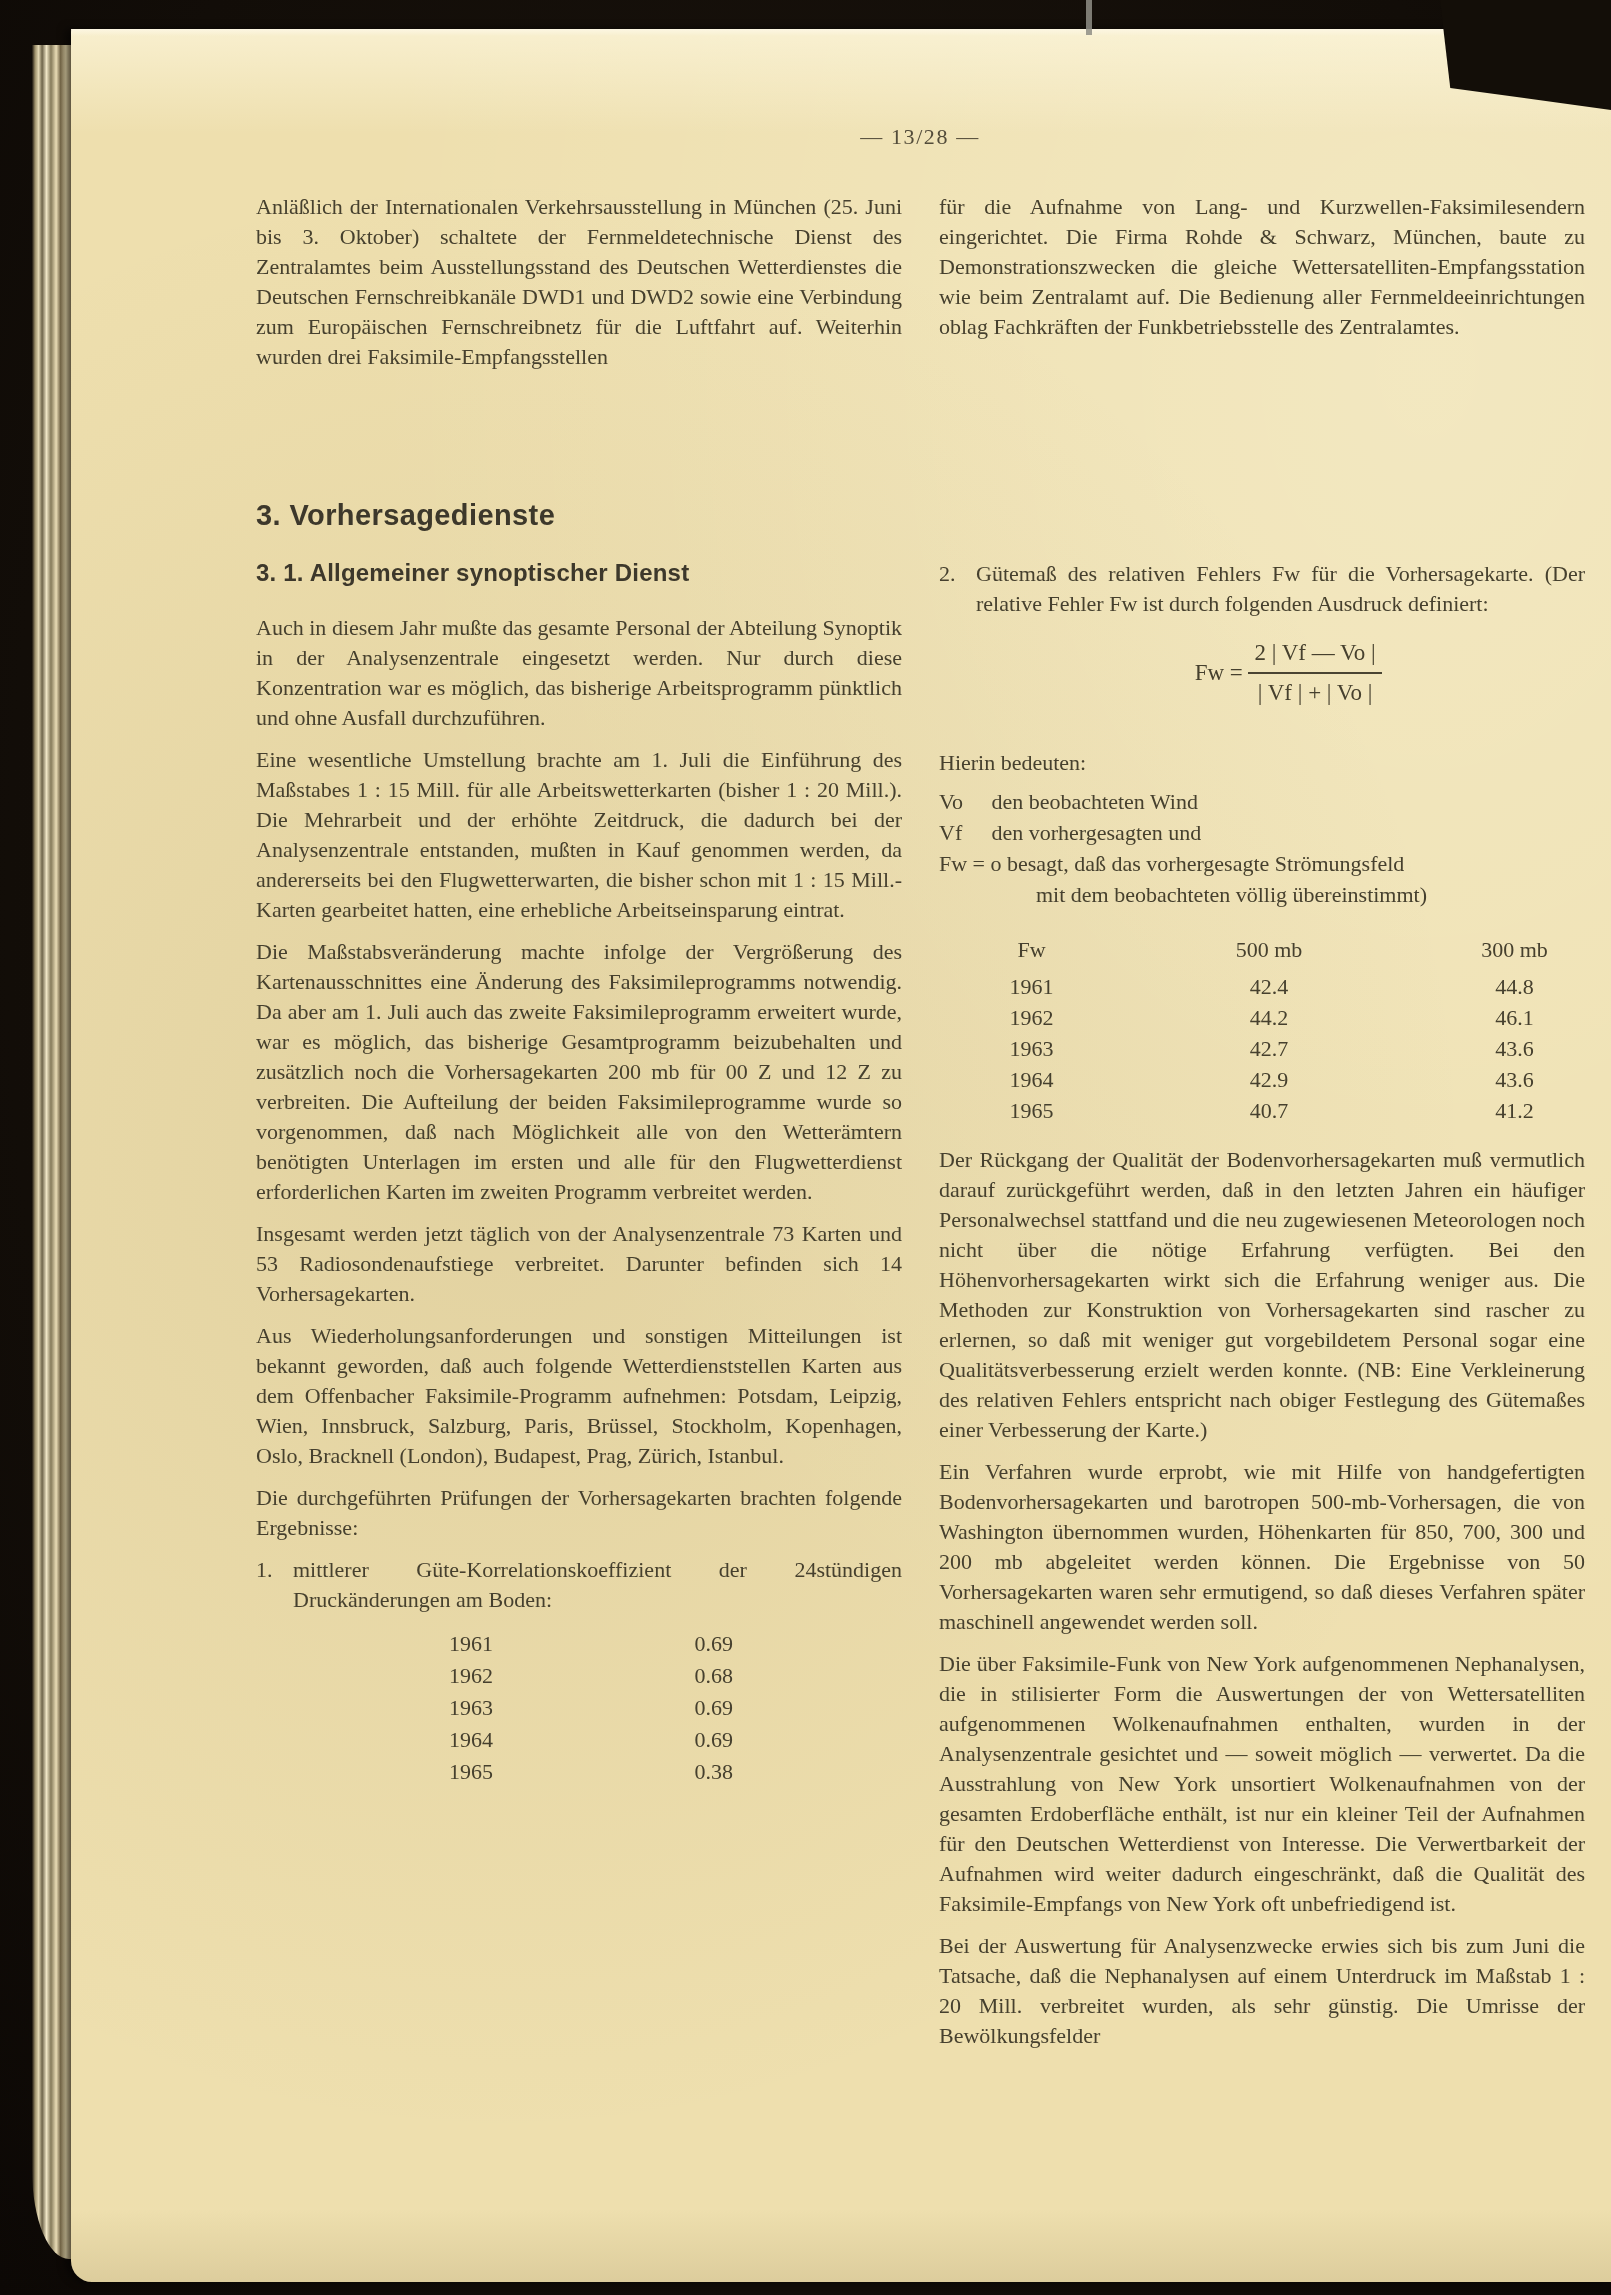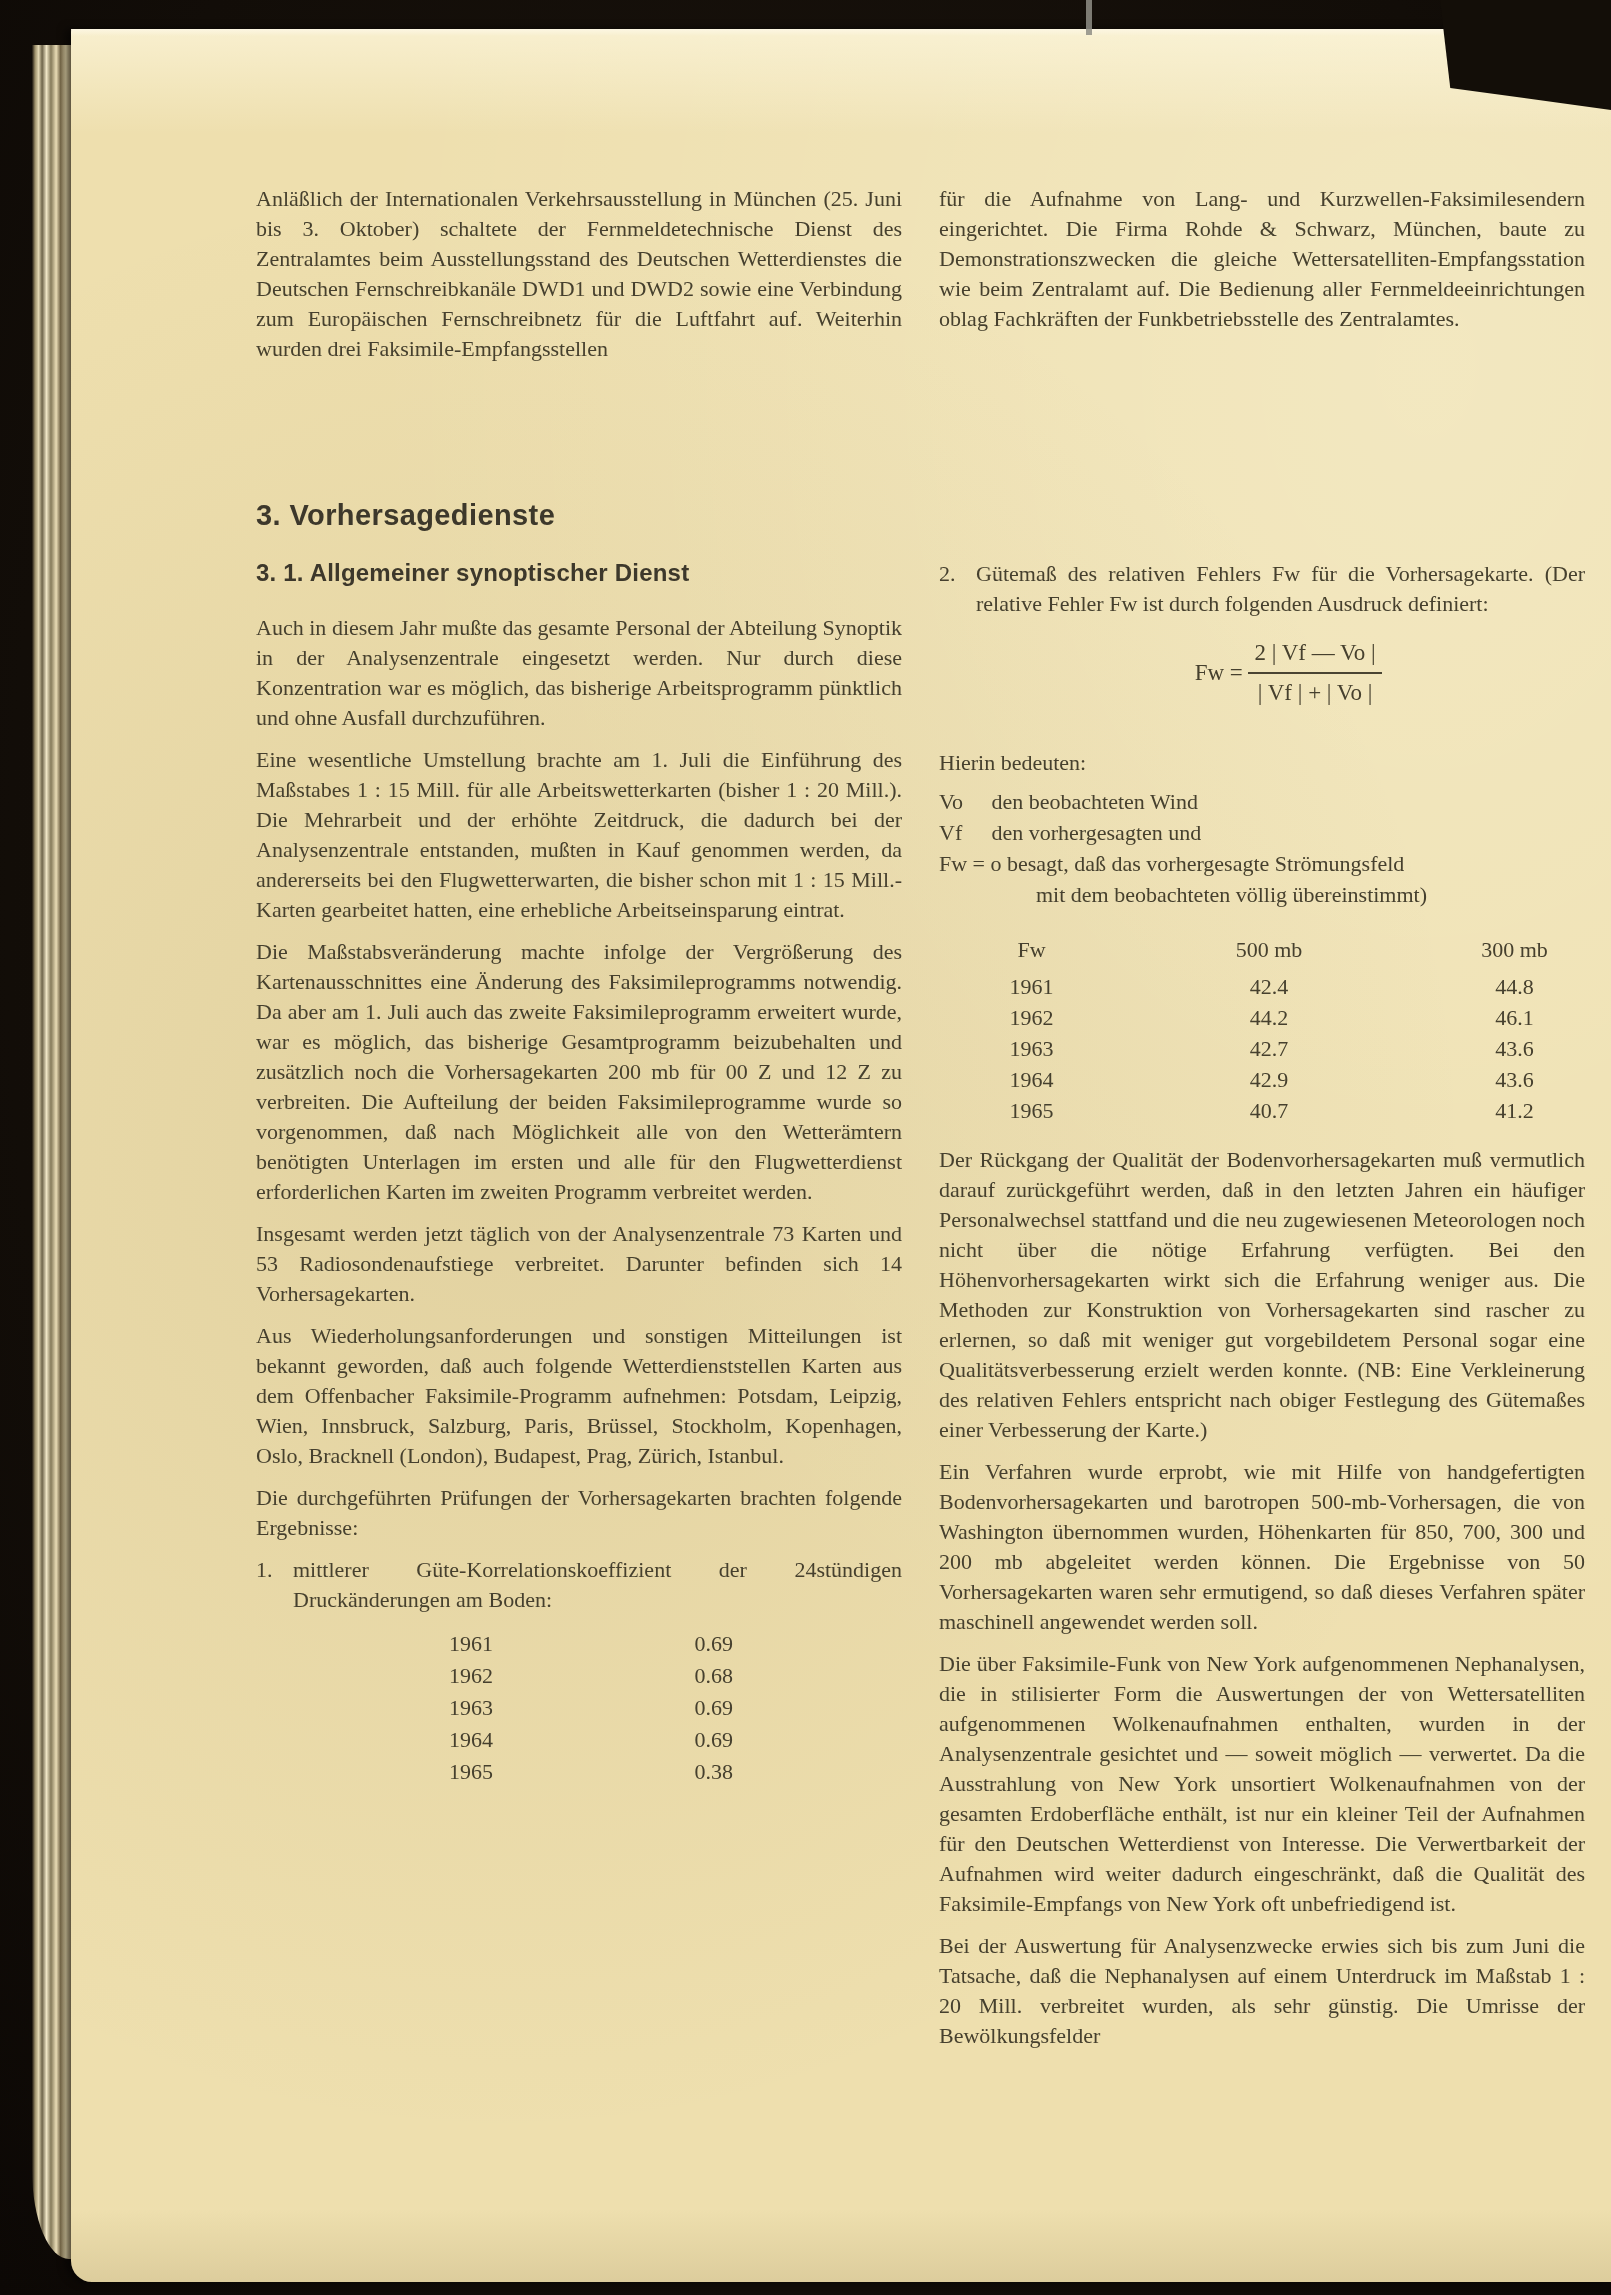--- a/index.html
+++ b/index.html
@@ -31,21 +31,21 @@
     clip-path:polygon(0 0,100% 0,100% 100%,6% 80%);}
   .artifact-line{position:absolute;top:0;left:1086px;width:6.4px;height:35px;background:#8f8e86;opacity:.85;}
 
   
   .page-number{position:absolute;top:95px;left:185px;width:1328px;text-align:center;
     font-size:22px;letter-spacing:1.6px;color:#534c3a;}
   .intro-row,.main-row{position:absolute;left:185px;width:1329px;display:flex;gap:37px;}
   .intro-row{top:155px;}
   .main-row{top:530px;}
   .col{width:646px;flex:0 0 646px;color:#46402e;}
-  .body-p{font-size:22px;line-height:30px;text-align:justify;margin:0 0 12px 0;}
+  .body-p{font-size:22px;line-height:30px;text-align:justify;margin:8px 0 12px 0;}
   .section-title{position:absolute;top:462px;left:185px;width:1328px;text-align:left;
     font-family:"Liberation Sans","DejaVu Sans",sans-serif;font-weight:bold;
     font-size:29px;color:#3d382b;letter-spacing:0.4px;margin-top:8px;}
   .subsection-title{font-family:"Liberation Sans","DejaVu Sans",sans-serif;font-weight:bold;
     font-size:24px;color:#3d382b;margin:0 0 26px 0;letter-spacing:0.2px;}
 
   .list-item{position:relative;padding-left:37px;font-size:22px;line-height:30px;
     text-align:justify;margin:4.8px 0 13px 0;}
   .list-item .marker{position:absolute;left:0;top:0;}
 
@@ -71,20 +71,21 @@
 </style>
 </head>
 <body>
 
 <div id="screen">
 
   <div class="fore-edge"></div>
 
   <div class="paper">
 
+    <div class="page-number">— 13/28 —</div>
 
     <div class="intro-row">
       <div class="col">
         <p class="body-p">Anläßlich der Internationalen Verkehrsausstellung in München (25. Juni bis 3. Oktober) schaltete der Fernmeldetechnische Dienst des Zentralamtes beim Ausstellungsstand des Deutschen Wetterdienstes die Deutschen Fernschreibkanäle DWD1 und DWD2 sowie eine Verbindung zum Europäischen Fernschreibnetz für die Luftfahrt auf. Weiterhin wurden drei Faksimile-Empfangsstellen</p>
       </div>
       <div class="col">
         <p class="body-p">für die Aufnahme von Lang- und Kurzwellen-Faksimilesendern eingerichtet. Die Firma Rohde &amp; Schwarz, München, baute zu Demonstrationszwecken die gleiche Wettersatelliten-Empfangsstation wie beim Zentralamt auf. Die Bedienung aller Fernmeldeeinrichtungen oblag Fachkräften der Funkbetriebsstelle des Zentralamtes.</p>
       </div>
     </div>
 

